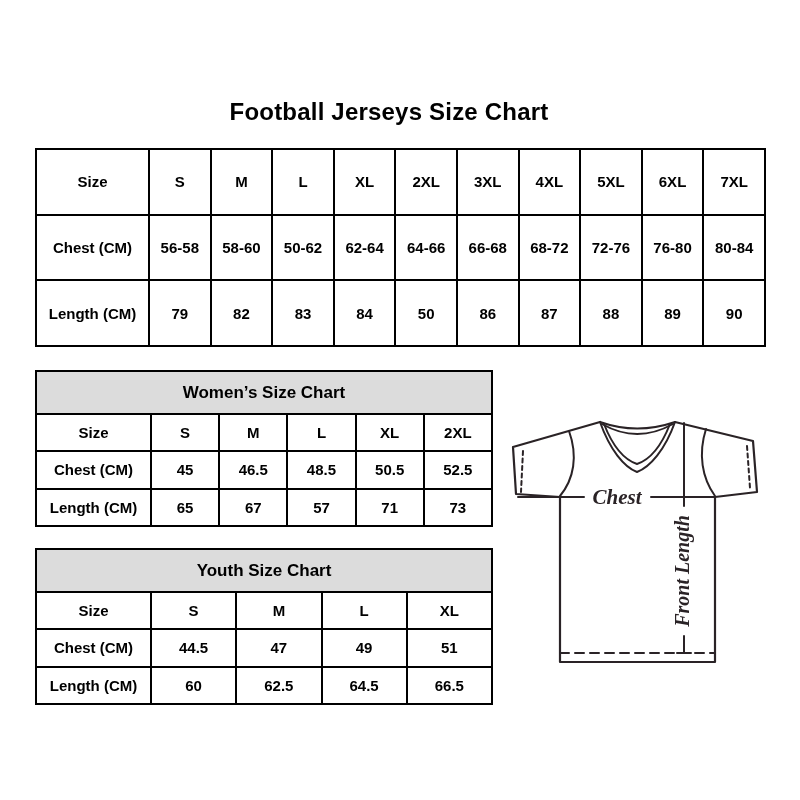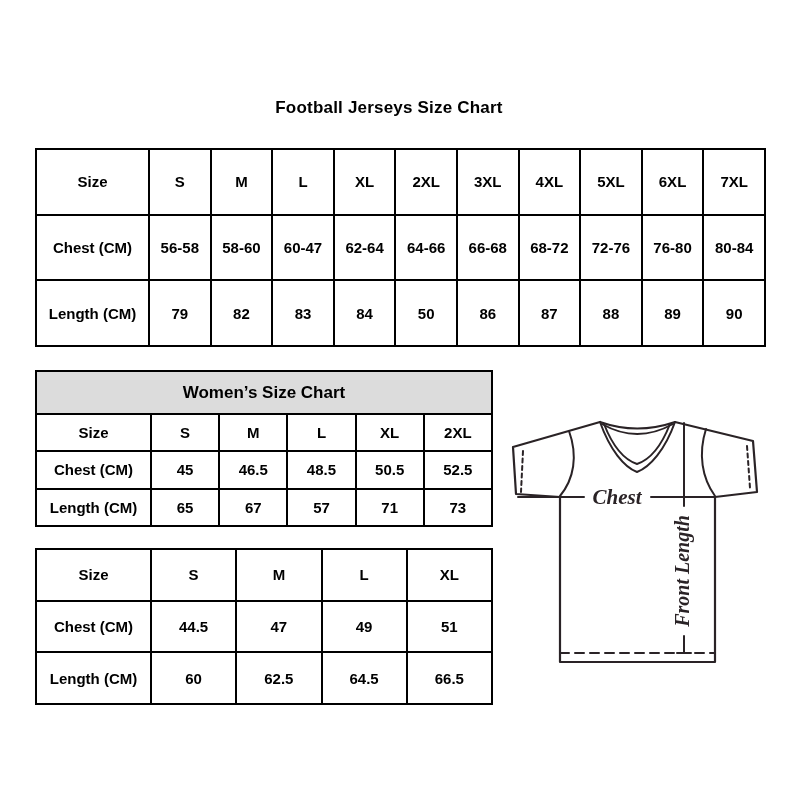--- a/index.html
+++ b/index.html
@@ -4,21 +4,21 @@
 <style>
   html,body{margin:0;padding:0;background:#fff;}
   .page{
     position:relative;width:800px;height:800px;overflow:hidden;
     background:var(--bg,#ffffff);
     font-family:"Liberation Sans",sans-serif;
     color:var(--text,#000);
   }
   .page-title{
     position:absolute;top:98px;left:0;width:778px;margin:0;
-    text-align:center;font-size:17px;font-weight:bold;letter-spacing:.2px;
+    text-align:center;font-size:24px;font-weight:bold;letter-spacing:.2px;
   }
   table.size-table{
     position:absolute;border-collapse:collapse;table-layout:fixed;
     font-weight:bold;
   }
   table.size-table td{
     border:2px solid var(--border,#000);
     text-align:center;vertical-align:middle;
     font-size:15px;padding:0;overflow:hidden;white-space:nowrap;
   }
@@ -68,21 +68,21 @@
           <td>3XL</td>
           <td>4XL</td>
           <td>5XL</td>
           <td>6XL</td>
           <td>7XL</td>
         </tr>
         <tr>
           <td>Chest (CM)</td>
           <td>56-58</td>
           <td>58-60</td>
-          <td>60-47</td>
+          <td>50-62</td>
           <td>62-64</td>
           <td>64-66</td>
           <td>66-68</td>
           <td>68-72</td>
           <td>72-76</td>
           <td>76-80</td>
           <td>80-84</td>
         </tr>
         <tr>
           <td>Length (CM)</td>
@@ -142,20 +142,23 @@
 
   <table id="youth-table" class="size-table">
       <colgroup>
         <col style="width: 115px;">
         <col>
         <col>
         <col>
         <col>
       </colgroup>
       <tbody>
+        <tr class="hdr">
+          <td colspan="5">Youth Size Chart</td>
+        </tr>
         <tr>
           <td>Size</td>
           <td>S</td>
           <td>M</td>
           <td>L</td>
           <td>XL</td>
         </tr>
         <tr>
           <td>Chest (CM)</td>
           <td>44.5</td>

